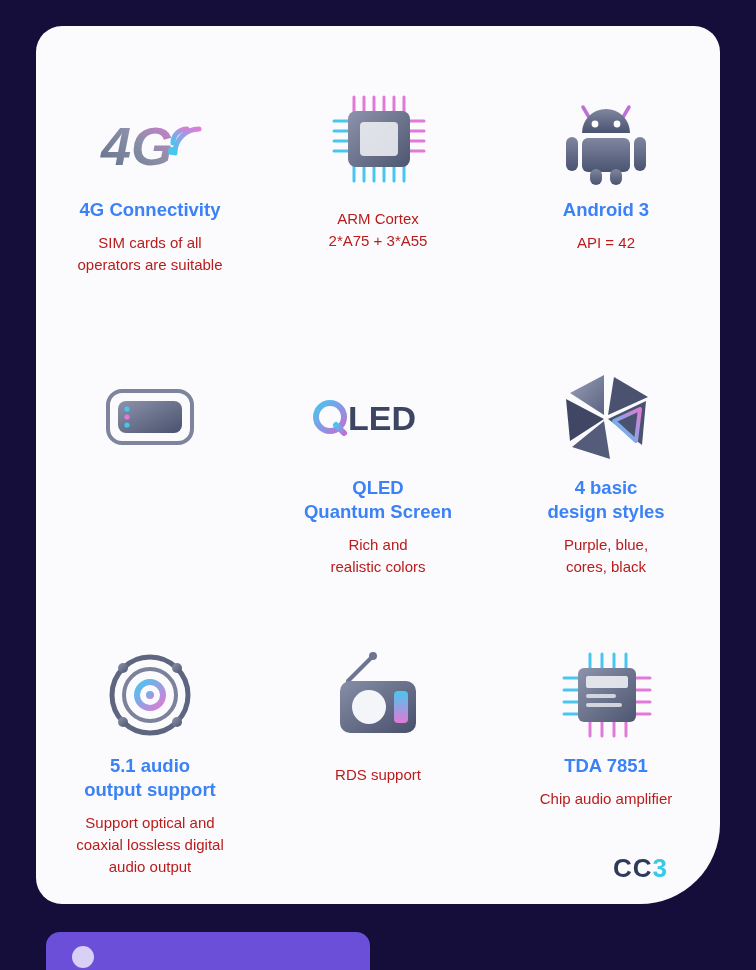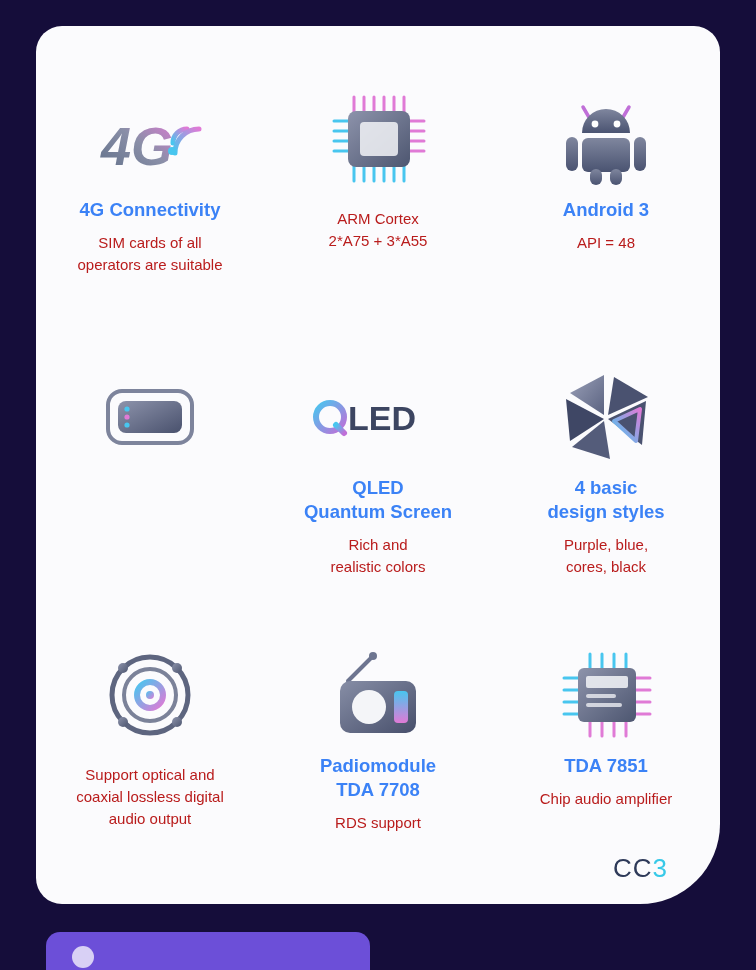--- a/index.html
+++ b/index.html
@@ -59,21 +59,21 @@
     color: #b91c1c;
     text-align: center;
     line-height: 1.45;
     white-space: pre-line;
     font-weight: 400;
   }
   .logo {
     position: absolute;
     right: 52px; bottom: 20px;
     font-size: 26px;
-    font-weight: normal;
+    font-weight: bold;
     letter-spacing: 1px;
     color: #2e3a59;
   }
   .logo .accent { color: #37c9e8; }
   .bottom-strip {
     position: absolute;
     left: 46px; bottom: 0px;
     width: 324px; height: 38px;
     background: #6c4fd8;
     border-radius: 14px 14px 0 0;
@@ -180,21 +180,21 @@
             <circle cx="39" cy="31" r="3.4" fill="#ffffff"></circle>
             <circle cx="61" cy="31" r="3.4" fill="#ffffff"></circle>
             <rect x="26" y="45" width="48" height="34" rx="6" fill="url(#andg)"></rect>
             <rect x="10" y="44" width="12" height="34" rx="6" fill="url(#andg)"></rect>
             <rect x="78" y="44" width="12" height="34" rx="6" fill="url(#andg)"></rect>
             <rect x="34" y="76" width="12" height="16" rx="6" fill="url(#andg)"></rect>
             <rect x="54" y="76" width="12" height="16" rx="6" fill="url(#andg)"></rect>
           </svg>
         </div>
         <div class="title">Android 3</div>
-        <div class="desc">API = 48</div>
+        <div class="desc">API = 42</div>
       </div>
 
       <div class="cell">
         <div class="icon-wrap">
           <svg width="100" height="80" viewBox="0 0 100 80">
             <defs>
               <linearGradient id="scrg" x1="0" y1="0" x2="1" y2="1">
                 <stop offset="0%" stop-color="#8d93ab"></stop>
                 <stop offset="100%" stop-color="#49516d"></stop>
               </linearGradient>
@@ -275,20 +275,22 @@
             <circle cx="50" cy="48" r="38" fill="none" stroke="#5d657f" stroke-width="5"></circle>
             <circle cx="50" cy="48" r="26" fill="none" stroke="#7b8299" stroke-width="4"></circle>
             <circle cx="50" cy="48" r="13" fill="none" stroke="url(#spc)" stroke-width="6"></circle>
             <circle cx="50" cy="48" r="4" fill="url(#spc)"></circle>
             <circle cx="23" cy="21" r="5" fill="url(#spg)"></circle>
             <circle cx="77" cy="21" r="5" fill="url(#spg)"></circle>
             <circle cx="23" cy="75" r="5" fill="url(#spg)"></circle>
             <circle cx="77" cy="75" r="5" fill="url(#spg)"></circle>
           </svg>
         </div>
+        <div class="title">5.1 audio
+output support</div>
         <div class="desc">Support optical and
 coaxial lossless digital
 audio output</div>
       </div>
 
       <div class="cell">
         <div class="icon-wrap">
           <svg width="104" height="96" viewBox="0 0 104 96">
             <defs>
               <linearGradient id="rdg" x1="0" y1="0" x2="1" y2="1">
@@ -300,22 +302,20 @@
                 <stop offset="100%" stop-color="#e07ad6"></stop>
               </linearGradient>
             </defs>
             <line x1="22" y1="34" x2="46" y2="10" stroke="#6d7590" stroke-width="4" stroke-linecap="round"></line>
             <circle cx="47" cy="9" r="4" fill="#6d7590"></circle>
             <rect x="14" y="34" width="76" height="52" rx="10" fill="url(#rdg)"></rect>
             <circle cx="43" cy="60" r="17" fill="#f4f5f8"></circle>
             <rect x="68" y="44" width="14" height="32" rx="4" fill="url(#rdc)"></rect>
           </svg>
         </div>
-        <div class="title">Padiomodule
-TDA 7708</div>
         <div class="desc">RDS support</div>
       </div>
 
       <div class="cell">
         <div class="icon-wrap">
           <svg width="100" height="94" viewBox="0 0 100 94">
             <defs>
               <linearGradient id="ampg" x1="0" y1="0" x2="1" y2="1">
                 <stop offset="0%" stop-color="#8d93ab"></stop>
                 <stop offset="100%" stop-color="#4d5670"></stop>

